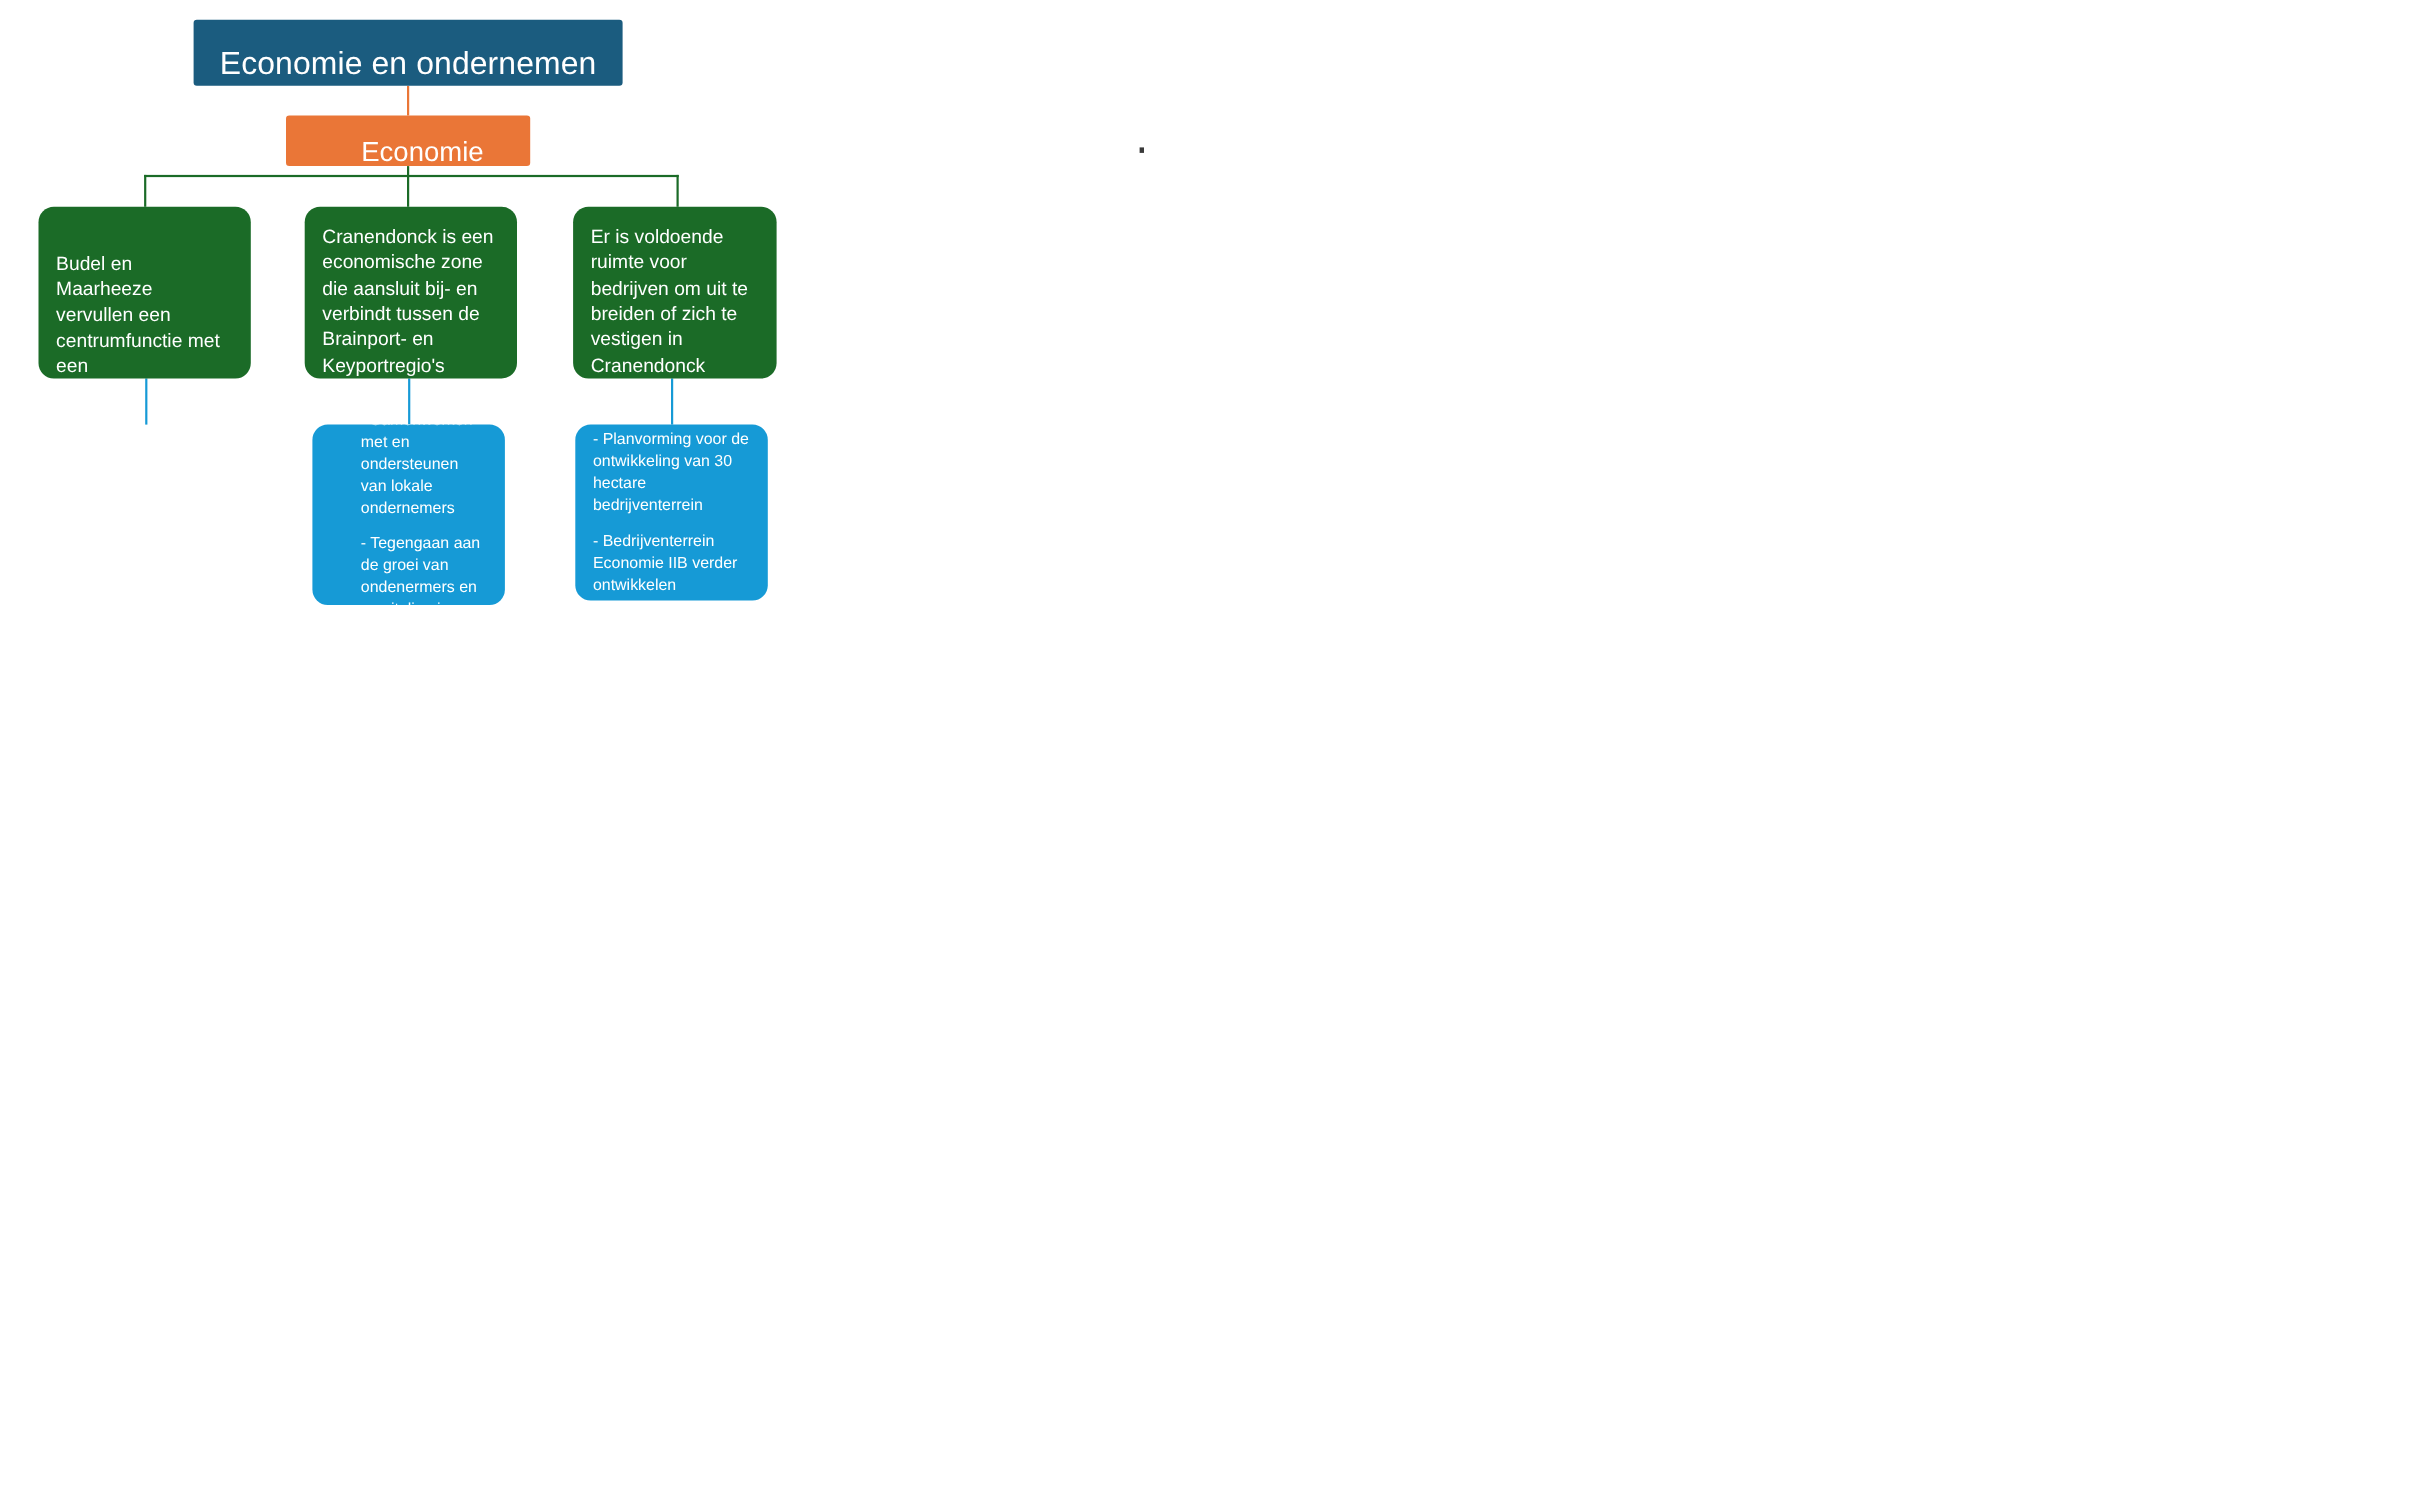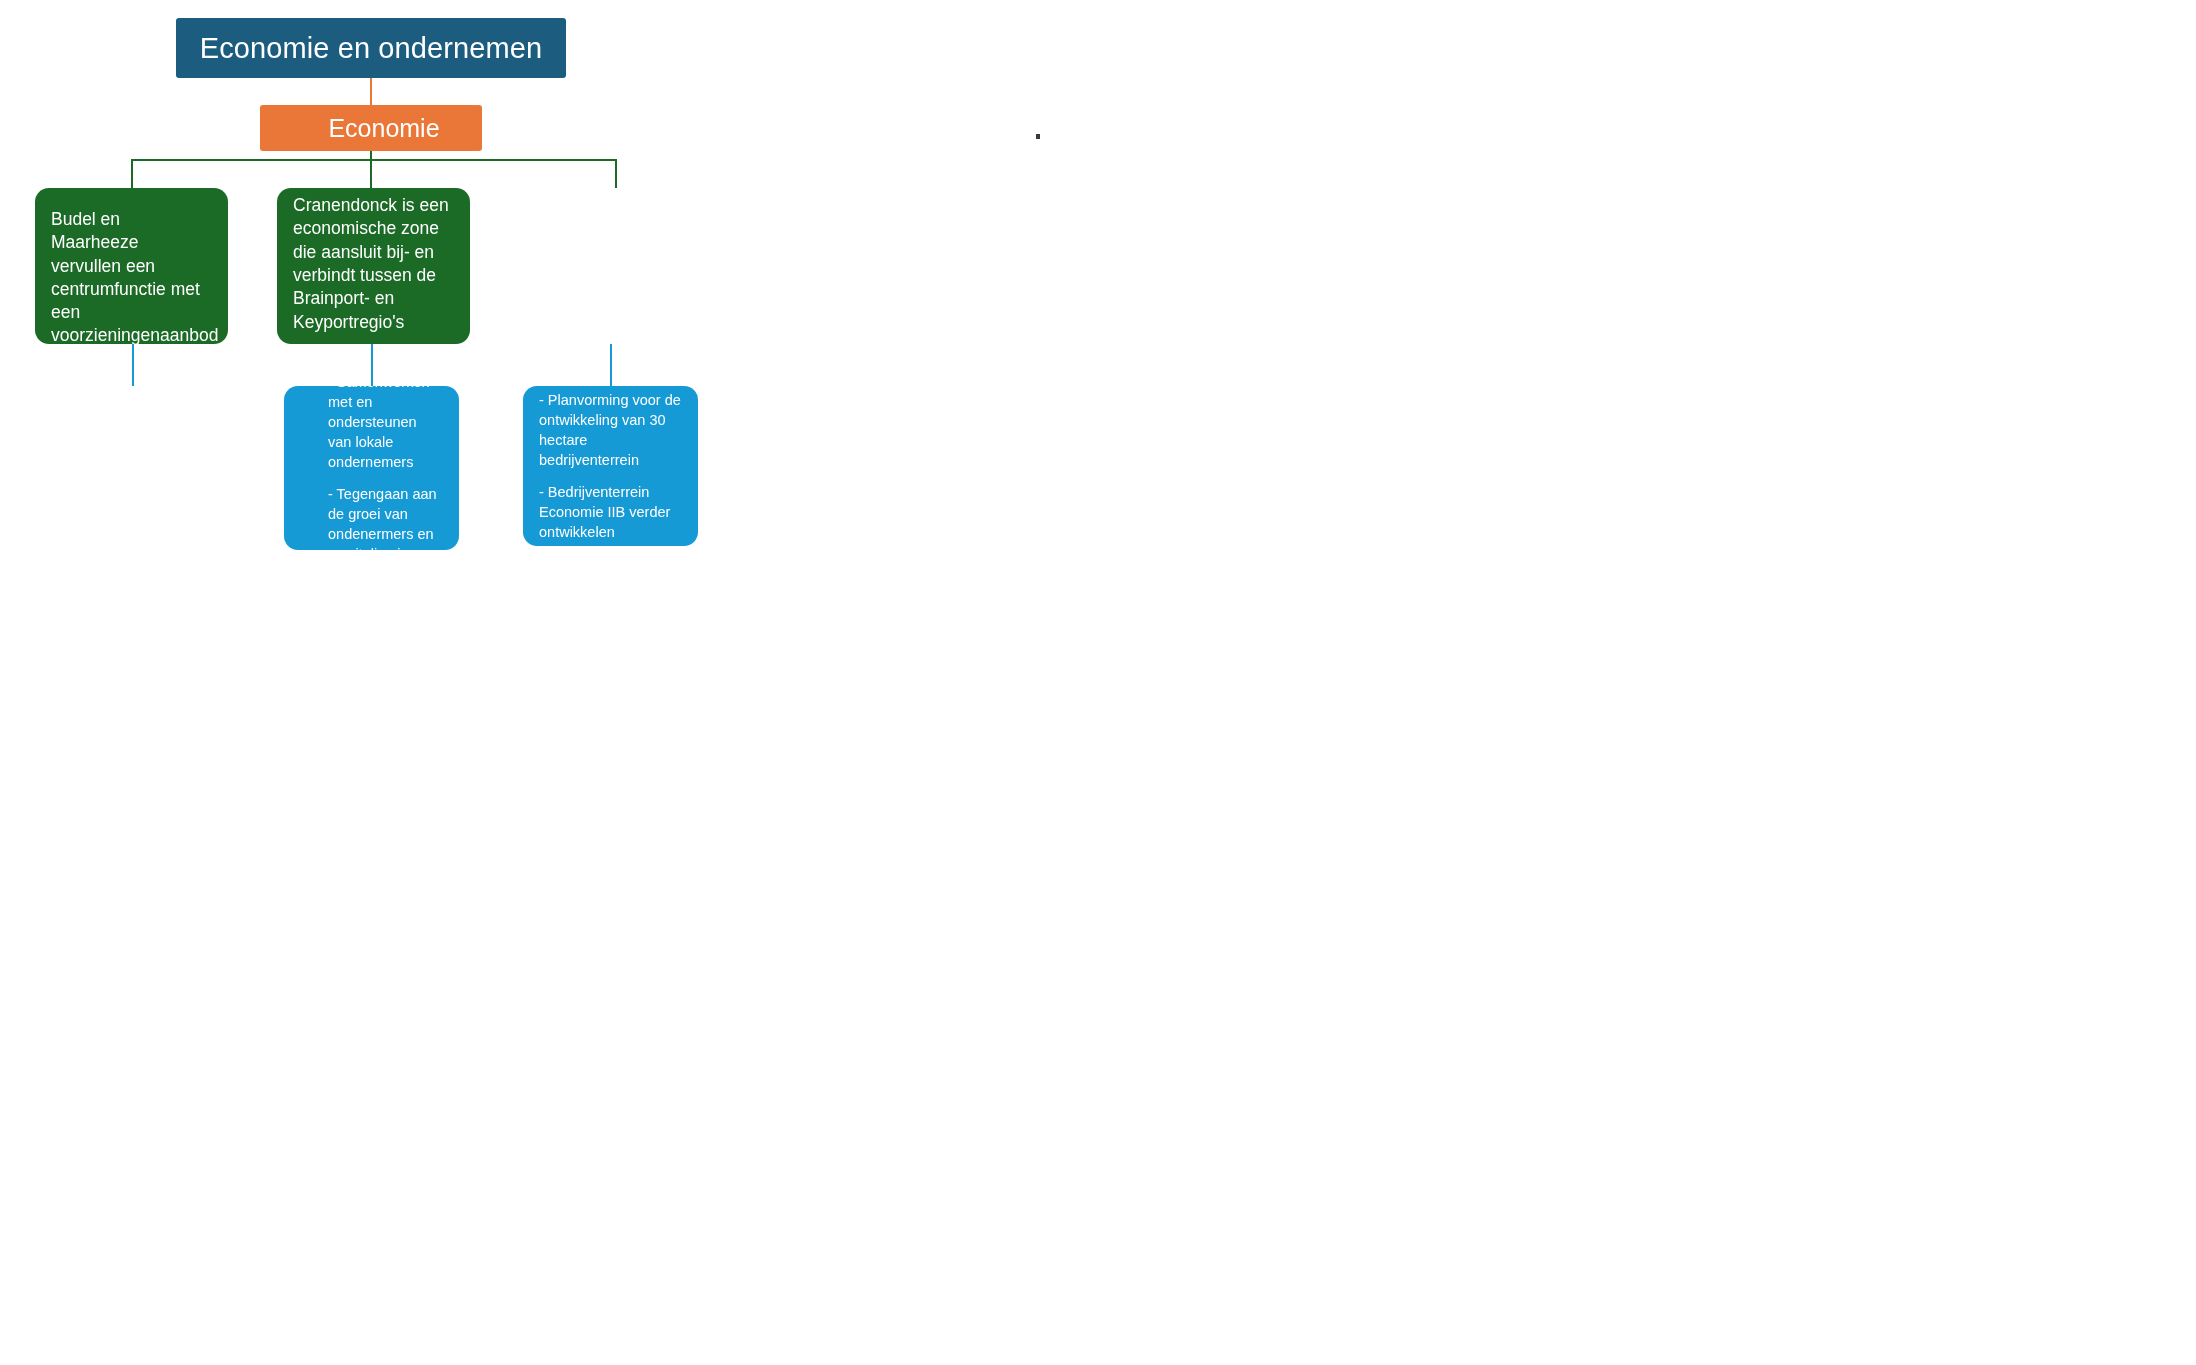--- a/index.html
+++ b/index.html
@@ -97,21 +97,21 @@
     line-height: 1.38;
     flex-direction: column;
     justify-content: center;
   }
   #blue-1 { left: 46px;  top: 386px; width: 175px; height: 160px; }
   #blue-2 { left: 284px; top: 386px; width: 175px; height: 164px; padding-left: 44px; }
   #blue-3 { left: 523px; top: 386px; width: 175px; height: 160px; }
   .bullet-group { display: block; }
   .bullet-group + .bullet-group { margin-top: 12px; }
 
-  .node-text { display: block; }
+  .node-text { display: block; margin-top: 20px; }
 
   
   #speck {
     position: absolute;
     left: 1036px;
     top: 134px;
     width: 4px;
     height: 5px;
     background: #3a3a3a;
   }
@@ -144,20 +144,23 @@
   </div>
 
   <div class="node node-green" id="green-1">
     <span class="node-text">Budel en Maarheeze vervullen een centrumfunctie met een voorzieningenaanbod waar ook omliggende kernen voordeel van hebben</span>
   </div>
 
   <div class="node node-green vcenter" id="green-2">
     <span class="node-text">Cranendonck is een economische zone die aansluit bij- en verbindt tussen de Brainport- en Keyportregio's</span>
   </div>
 
+  <div class="node node-green vcenter" id="green-3">
+    <span class="node-text">Er is voldoende ruimte voor bedrijven om uit te breiden of zich te vestigen in Cranendonck</span>
+  </div>
 
 
   <div class="node node-blue" id="blue-2">
     <span class="bullet-group">- Samenwerken met en ondersteunen van lokale ondernemers</span>
     <span class="bullet-group">- Tegengaan aan de groei van ondenermers en vervitalisering</span>
   </div>
 
   <div class="node node-blue" id="blue-3">
     <span class="bullet-group">- Planvorming voor de ontwikkeling van 30 hectare bedrijventerrein</span>
     <span class="bullet-group">- Bedrijventerrein Economie IIB verder ontwikkelen</span>

